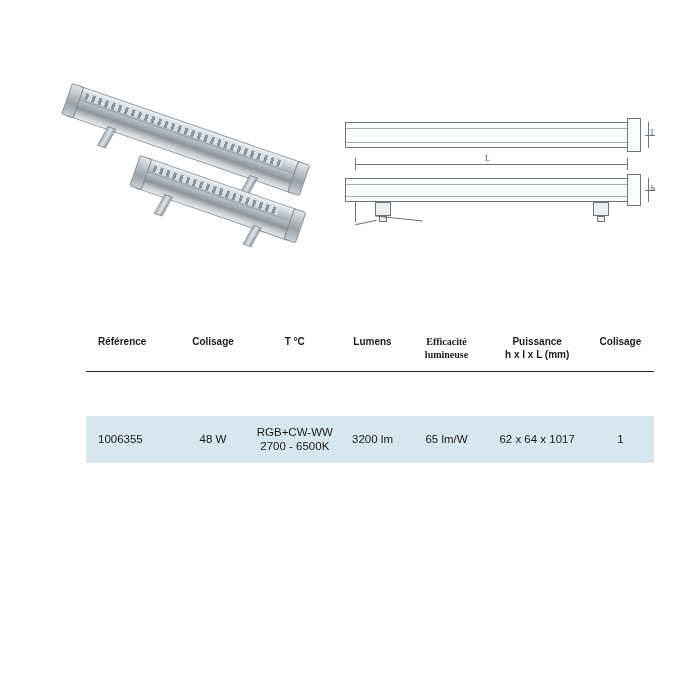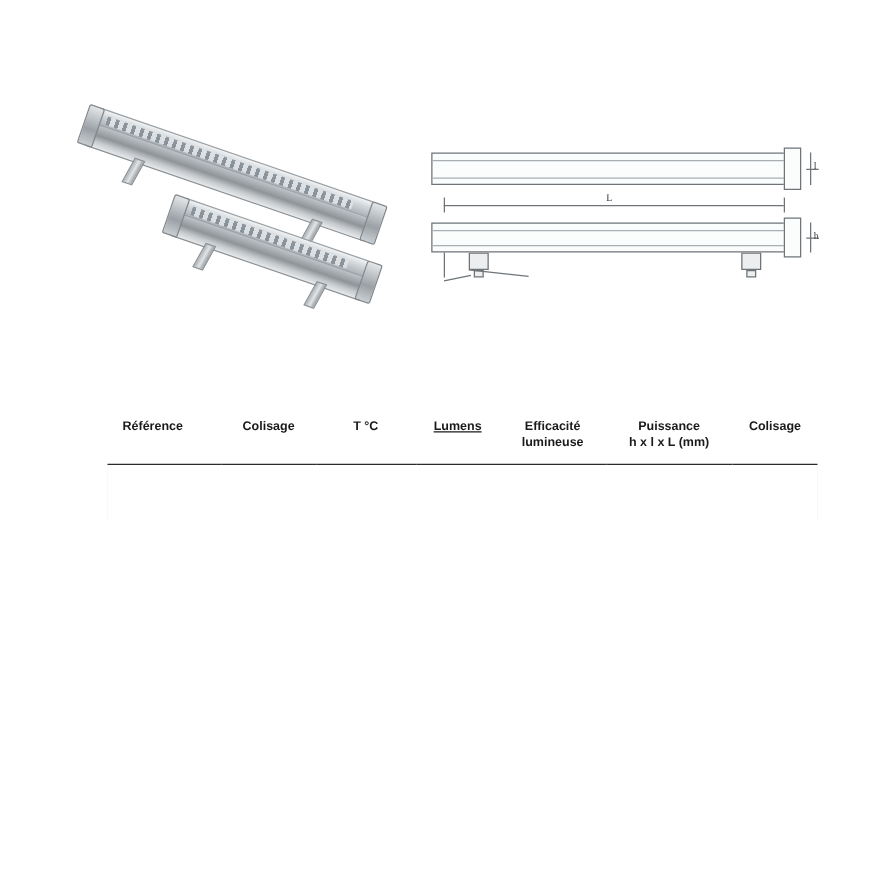--- a/index.html
+++ b/index.html
@@ -172,22 +172,22 @@
     vertical-align: top;
     line-height: 1.25;
     color: #1a1a1a;
   }
   table.spec thead tr {
     border-bottom: 1.4px solid #2b2b2b;
   }
   table.spec th.col-ref   { text-align: left; padding-left: 12px; width: 84px;}
   table.spec th.col-pow   { width: 76px; }
   table.spec th.col-temp  { width: 92px; }
-  table.spec th.col-lum   { width: 66px; text-decoration: underline; }
-  table.spec th.col-eff   { width: 86px; }
+  table.spec th.col-lum   { width: 66px; }
+  table.spec th.col-eff   { width: 86px; font-family: Liberation Serif, serif; }
   table.spec th.col-dim   { width: 108px; }
   table.spec th.col-col   { width: 66px; text-align: center; }
 
   table.spec tbody tr {
     background: #d7e6ef;
   }
   table.spec tbody td {
     padding: 9px 4px;
     text-align: center;
     vertical-align: middle;
@@ -279,15 +279,27 @@
           <span class="two-line">Puissance</span>
           <span class="two-line">h x l x L (mm)</span>
         </th>
         <th class="col-col">Colisage</th>
       </tr>
     </thead>
     <tbody>
       <tr class="spacer-row">
         <td colspan="7"></td>
       </tr>
+      <tr>
+        <td class="col-ref">1006355</td>
+        <td>48 W</td>
+        <td>
+          <span class="two-line">RGB+CW-WW</span>
+          <span class="two-line">2700 - 6500K</span>
+        </td>
+        <td>3200 lm</td>
+        <td>65 lm/W</td>
+        <td>62 x 64 x 1017</td>
+        <td>1</td>
+      </tr>
     </tbody>
   </table>
 </div>
 
 </body></html>

